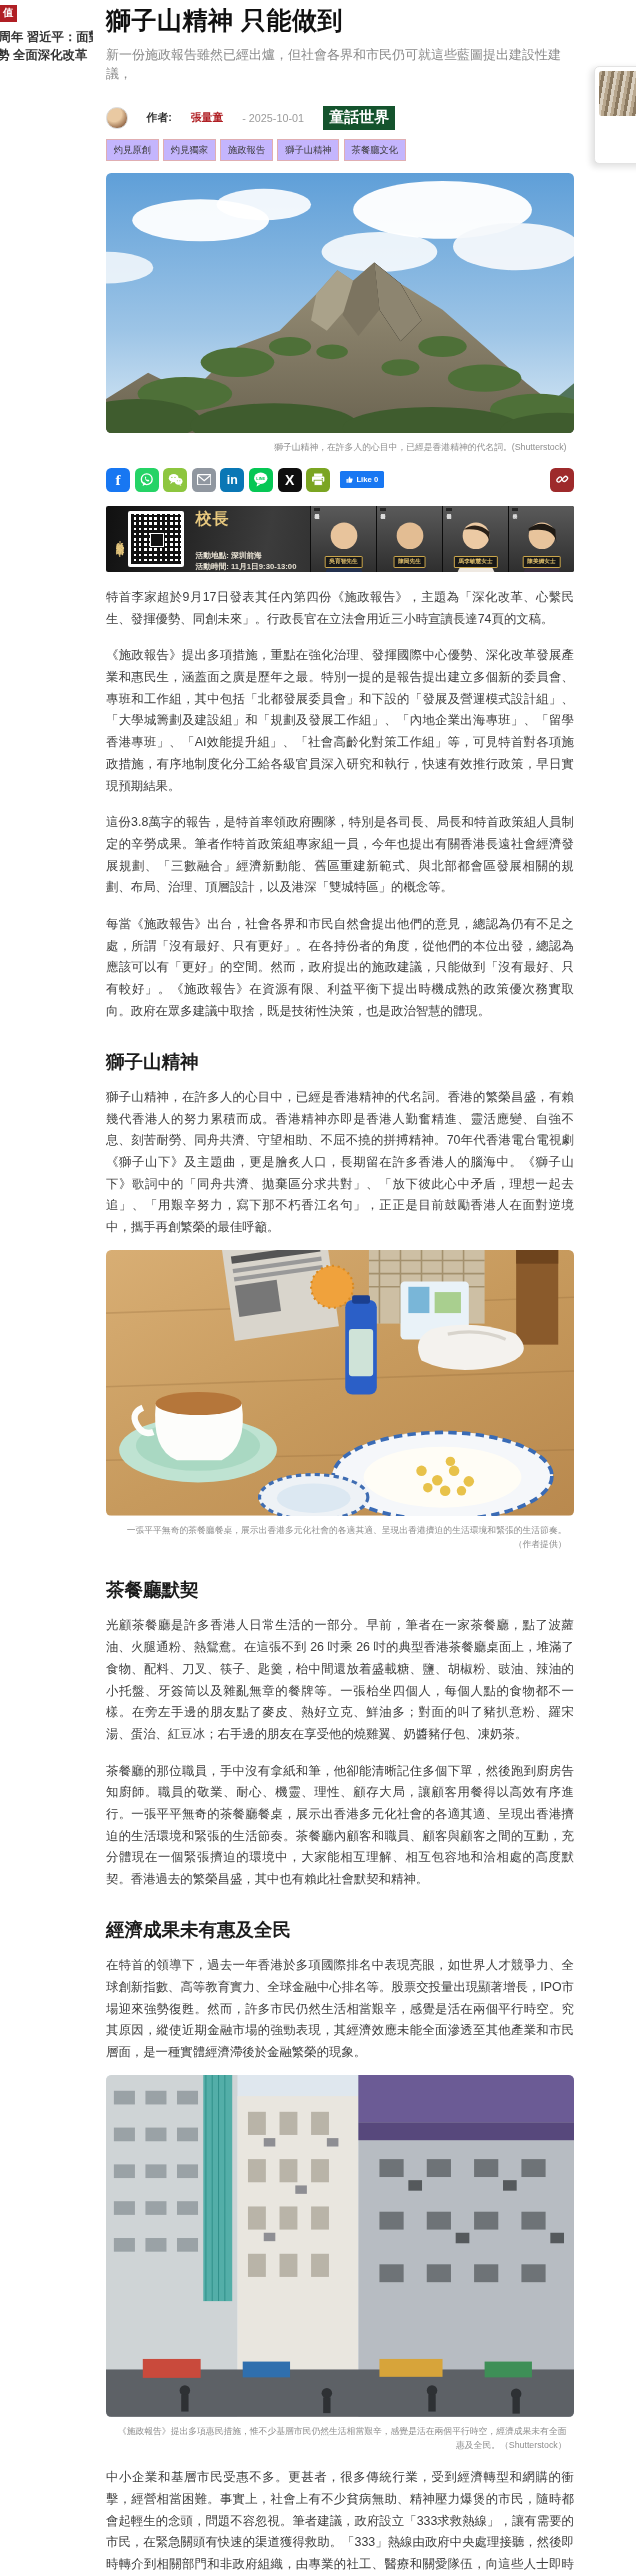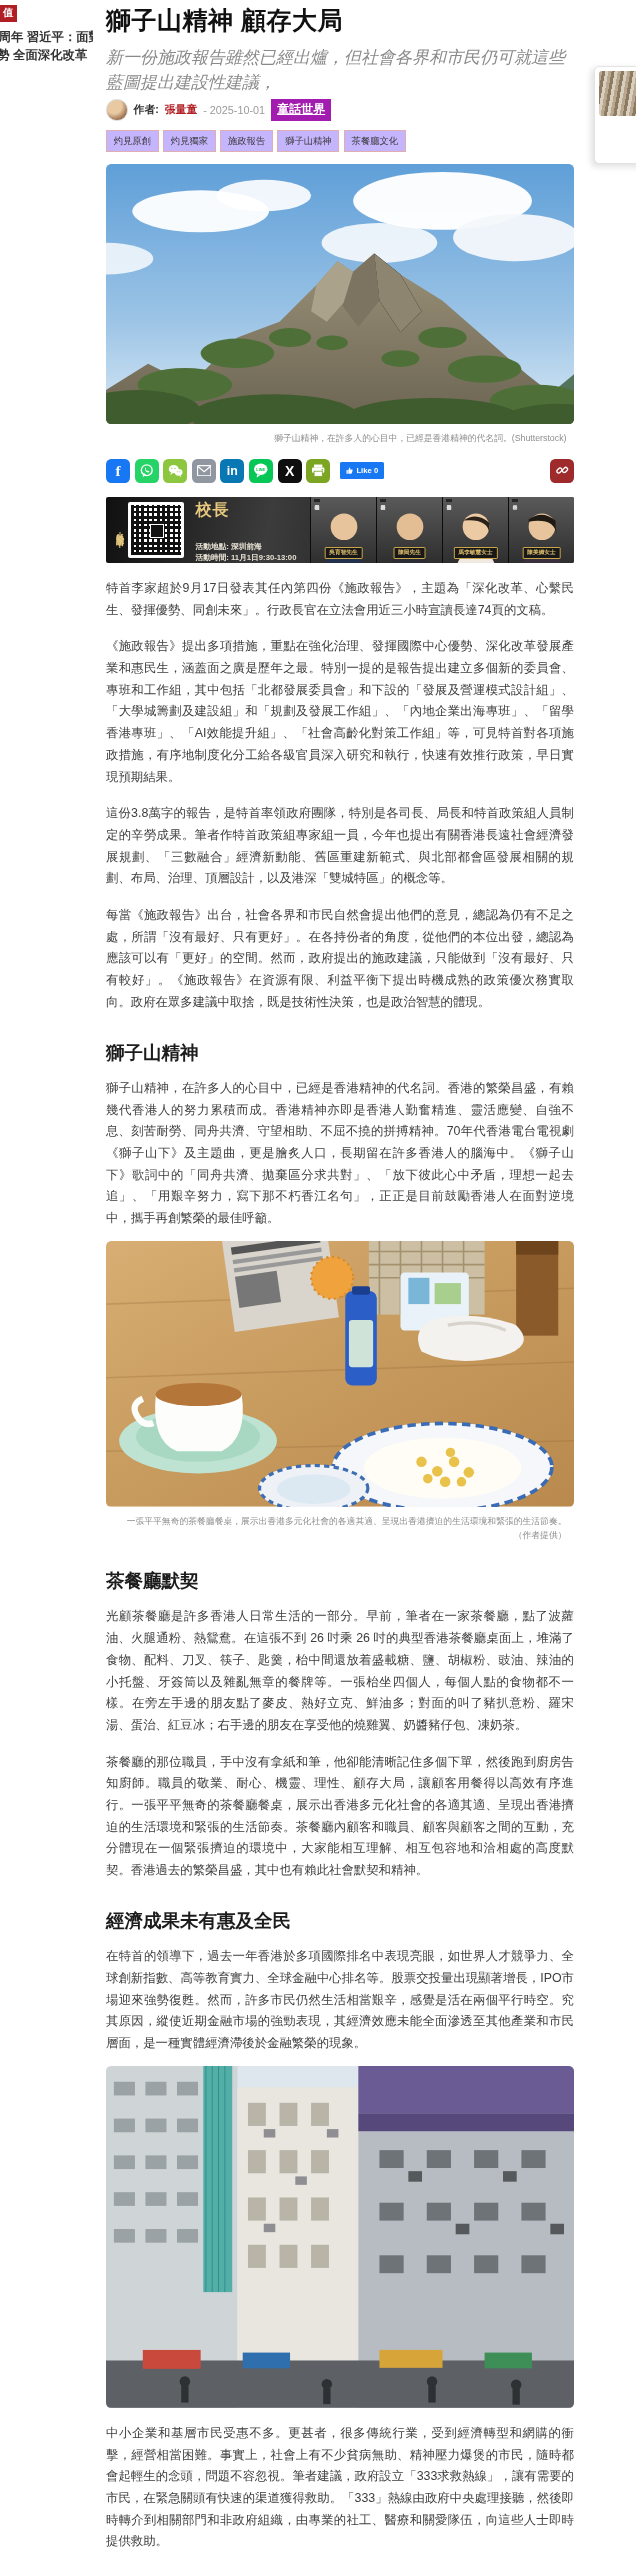--- a/index.html
+++ b/index.html
@@ -5,30 +5,30 @@
   * { margin:0; padding:0; box-sizing:border-box; }
   html,body { background:#ffffff; }
   body {
     width:636px; height:3552px; overflow:hidden; position:relative;
     font-family:"Liberation Sans","DejaVu Sans",sans-serif; color:#3d3d3d;
   }
   .article { margin-left:106px; width:468px; padding-top:5.2px; }
 
   
   h1.title { font-size:25px; line-height:1.25; color:#111; font-weight:bold; letter-spacing:0.5px; }
-  .excerpt { margin-top:8.2px; font-size:17px; color:#8a8a8a; line-height:1.5;font-style:italic; }
-  .meta-row { margin-top:3px; display:flex; align-items:center; gap:6px; }
+  .excerpt { margin-top:8.2px; font-size:13px; color:#8a8a8a; line-height:1.5; }
+  .meta-row { margin-top:22px; display:flex; align-items:center; gap:19px; }
   .avatar-sm { width:21.6px; height:21.6px; border-radius:50%;
     background:radial-gradient(circle at 35% 30%, #e9c9a2 0 40%, #9a6f4e 75%, #4c3categories 100%);
     background:radial-gradient(circle at 35% 30%, #e9c9a2 0 40%, #9a6f4e 75%, #4c392b 100%);
     border:0.5px solid #d8d8d8; }
   .meta-label { font-size:10.8px; font-weight:bold; color:#333; }
   .meta-author { font-size:10.8px; font-weight:bold; color:#b01f24; }
   .meta-date { font-size:10.8px; color:#9b9b9b; }
-  .cat-badge { background:#a21caf; color:#fff; font-size:12px; font-weight:bold; padding:2.6px 6.2px;text-decoration:underline; }
+  .cat-badge { background:#14532d; color:#fff; font-size:15px; font-weight:bold; padding:2.6px 6.2px; }
   .tags { margin-top:9.3px; display:flex; gap:4.6px; }
   .tag { border:0.5px solid #e0aeb2; color:#3a3a3a; font-size:9.3px; padding:3.6px 6.7px; background:#c4b5fd; cursor:pointer; }
 
   
   figure { margin-top:11.3px; }
   .photo { width:100%; border-radius:5.2px; display:block; }
   figcaption { text-align:right; font-size:8.8px; color:#8d8d8d; margin:7.2px auto 0; line-height:1.6; max-width:453px; }
 
   
   .share-row { display:flex; align-items:center; gap:4.6px; margin-top:13.4px; }
@@ -89,21 +89,21 @@
     <div>複雜形勢 全面深化改革</div>
   </div>
 </div>
 
 <div class="edge-next">
   <div class="nthumb"></div>
 </div>
 
 <div class="article">
 
-  <h1 class="title">獅子山精神 顧存大局</h1>
+  <h1 class="title">獅子山精神 只能做到</h1>
   <div class="excerpt">新一份施政報告雖然已經出爐，但社會各界和市民仍可就這些藍圖提出建設性建議，</div>
 
   <div class="meta-row">
     <span class="avatar-sm"></span>
     <span class="meta-label">作者:</span>
     <a class="meta-author">張量童</a>
     <span class="meta-date">- 2025-10-01</span>
     <a class="cat-badge">童話世界</a>
   </div>
 
@@ -446,18 +446,19 @@
           <circle cx="150" cy="600" r="10"></circle>
           <rect x="143" y="608" width="14" height="32"></rect>
           <circle cx="420" cy="605" r="10"></circle>
           <rect x="413" y="613" width="14" height="30"></rect>
           <circle cx="620" cy="600" r="10"></circle>
           <rect x="613" y="608" width="14" height="32"></rect>
           <circle cx="780" cy="606" r="10"></circle>
           <rect x="773" y="614" width="14" height="30"></rect>
         </g>
     </svg>
+    <figcaption>《施政報告》提出多項惠民措施，惟不少基層市民仍然生活相當艱辛，感覺是活在兩個平行時空，經濟成果未有全面惠及全民。（Shutterstock）</figcaption>
   </figure>
 
   <p class="para">中小企業和基層市民受惠不多。更甚者，很多傳統行業，受到經濟轉型和網購的衝擊，經營相當困難。事實上，社會上有不少貧病無助、精神壓力爆煲的市民，隨時都會起輕生的念頭，問題不容忽視。筆者建議，政府設立「333求救熱線」，讓有需要的市民，在緊急關頭有快速的渠道獲得救助。「333」熱線由政府中央處理接聽，然後即時轉介到相關部門和非政府組織，由專業的社工、醫療和關愛隊伍，向這些人士即時提供救助。</p>
 
 </div>
 
 
 </body></html>

